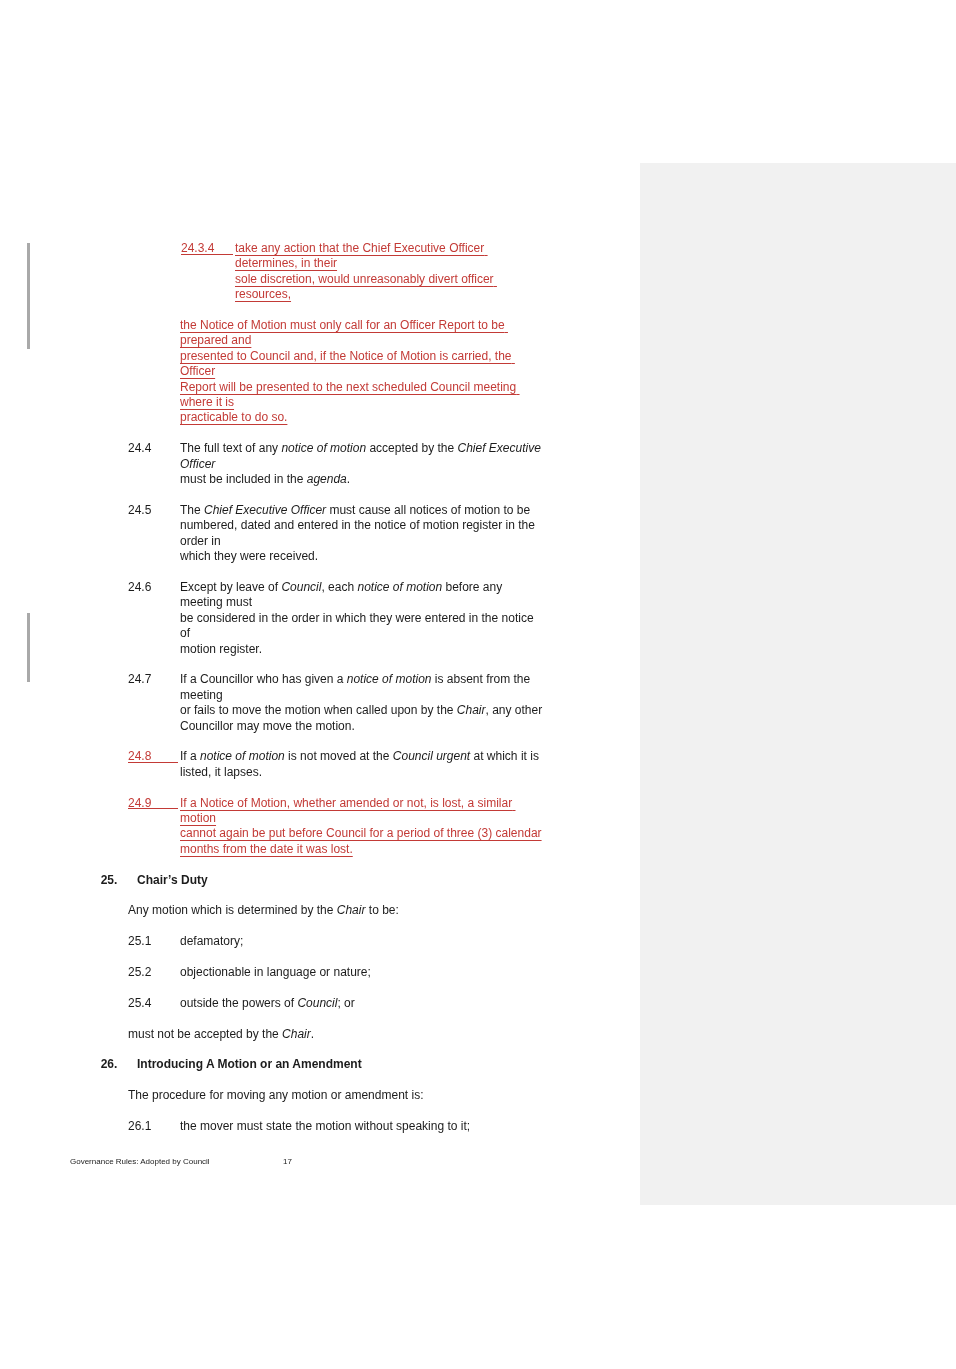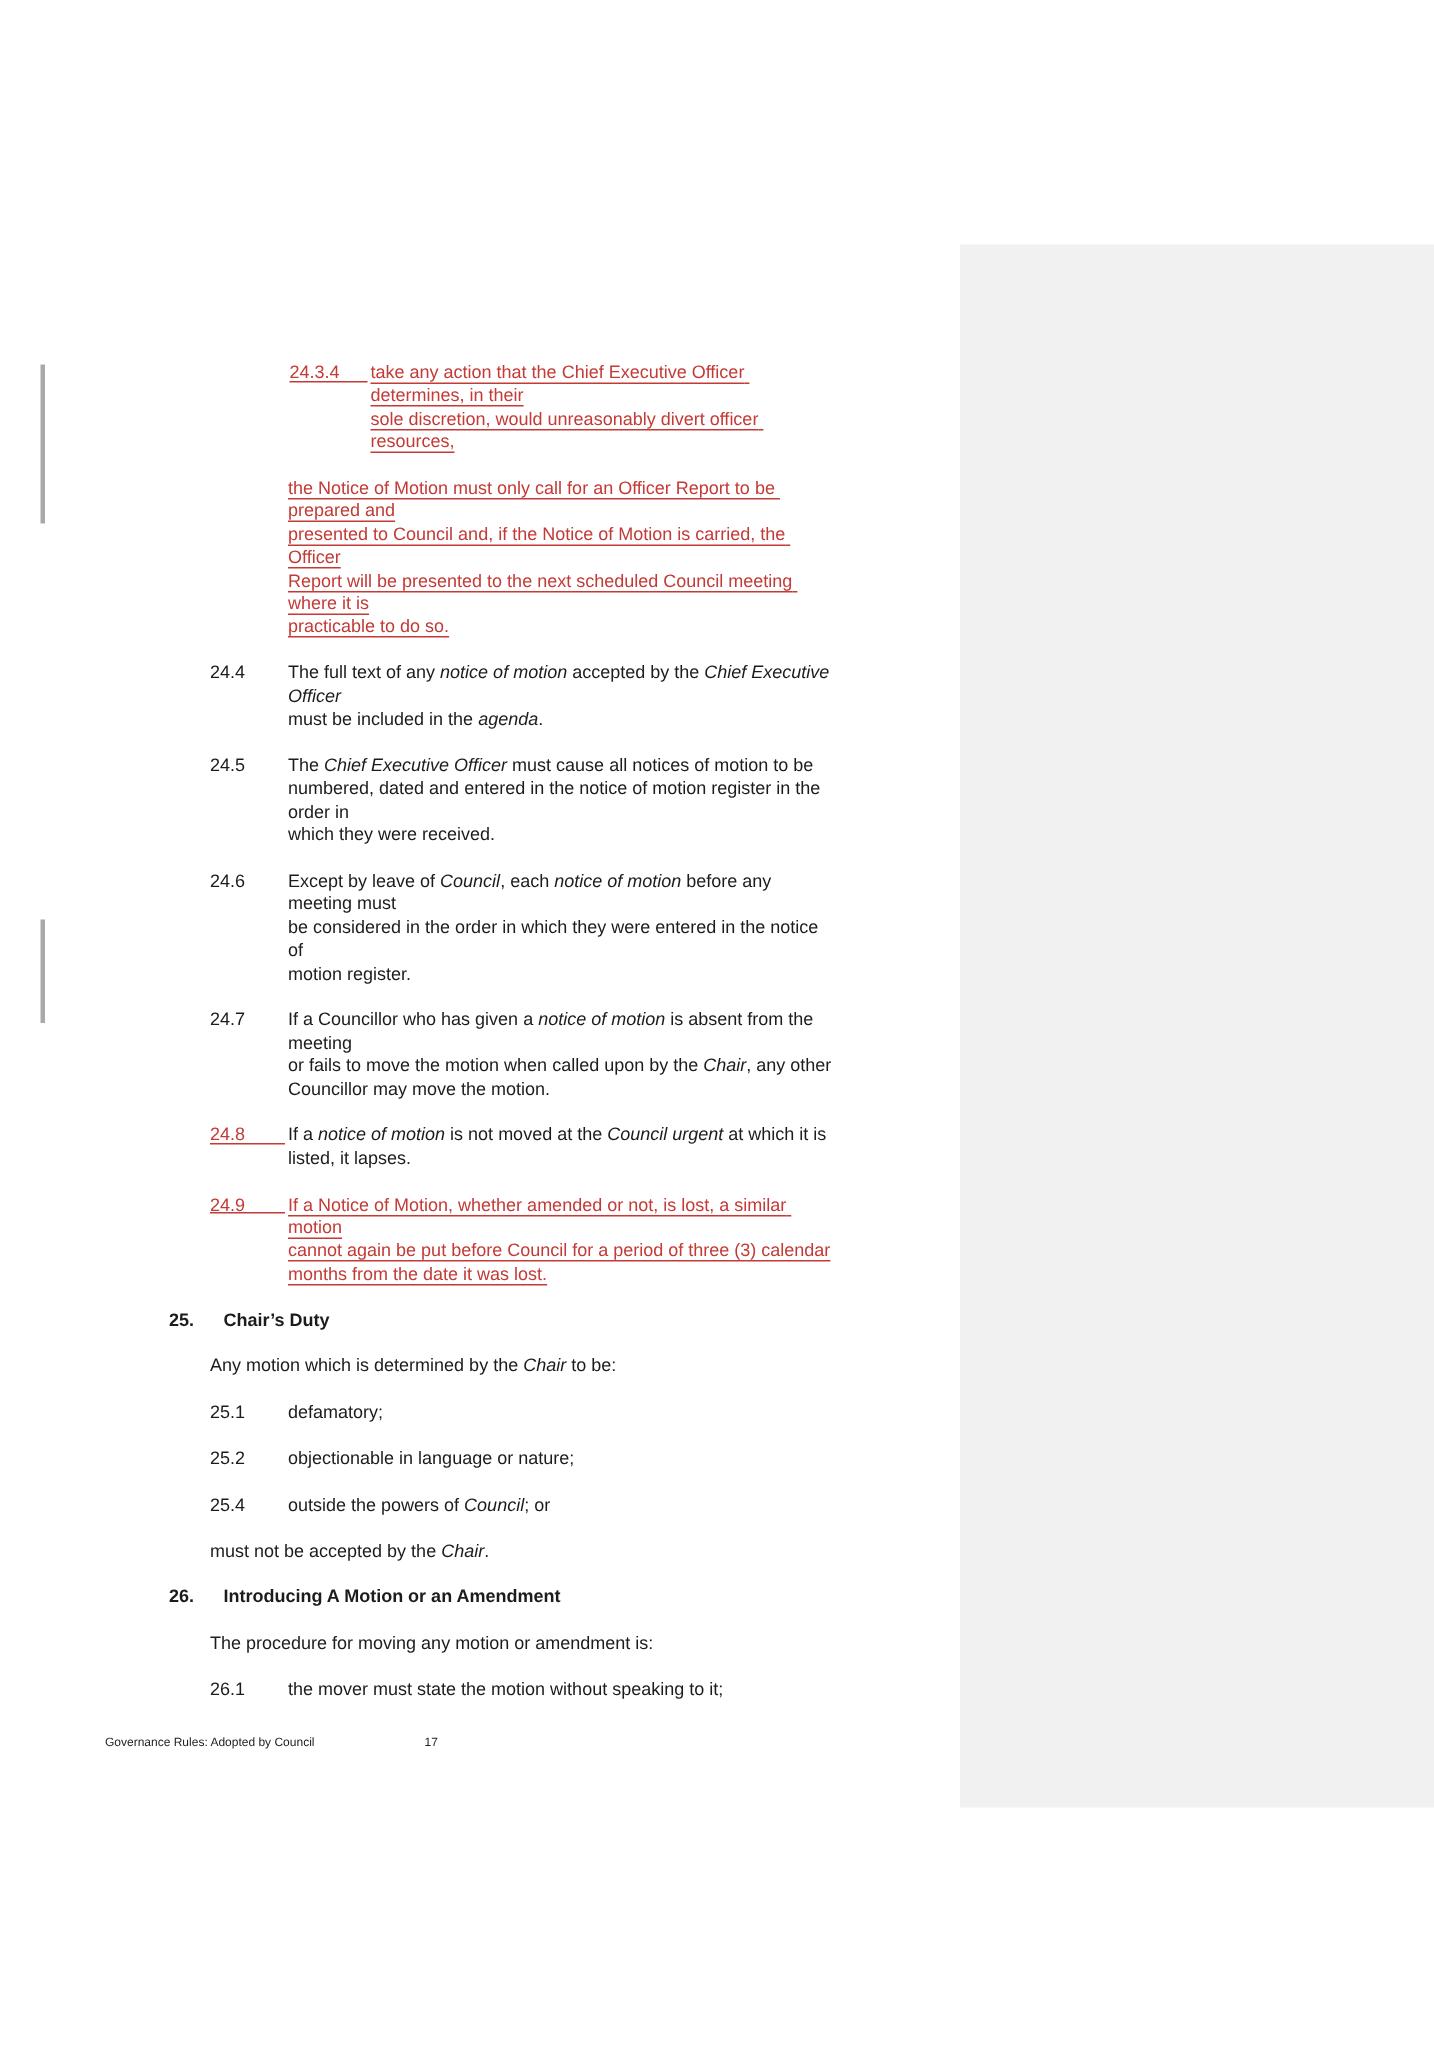--- a/index.html
+++ b/index.html
@@ -15,21 +15,21 @@
     font-family:"Liberation Sans","DejaVu Sans",sans-serif;
     font-size:12px;line-height:15.4px;color:var(--ink);
   }
   .gray-panel{
     position:absolute;left:640px;top:163px;width:316px;height:1042px;
     background:var(--panel);
   }
   .change-bar{position:absolute;left:27px;width:3px;background:var(--bar);}
   .change-bar.one{top:243px;height:106px;}
   .change-bar.two{top:613px;height:69px;}
-  .content{position:absolute;left:16px;top:241px;width:540px;}
+  .content{position:absolute;left:4px;top:241px;width:540px;}
   .block{position:relative;margin-bottom:15.4px;}
   .num{position:absolute;top:0;left:124px;width:50px;}
   .txt{margin-left:176px;white-space:pre-wrap;}
   .subclause .num{left:177px;width:52px;}
   .subclause .txt{margin-left:231px;}
   .section .num{left:80px;font-weight:bold;text-align:center;}
   .section .txt{margin-left:133px;font-weight:bold;}
   .bodypara .txt{margin-left:124px;}
   .freepara .txt{margin-left:176px;}
   

